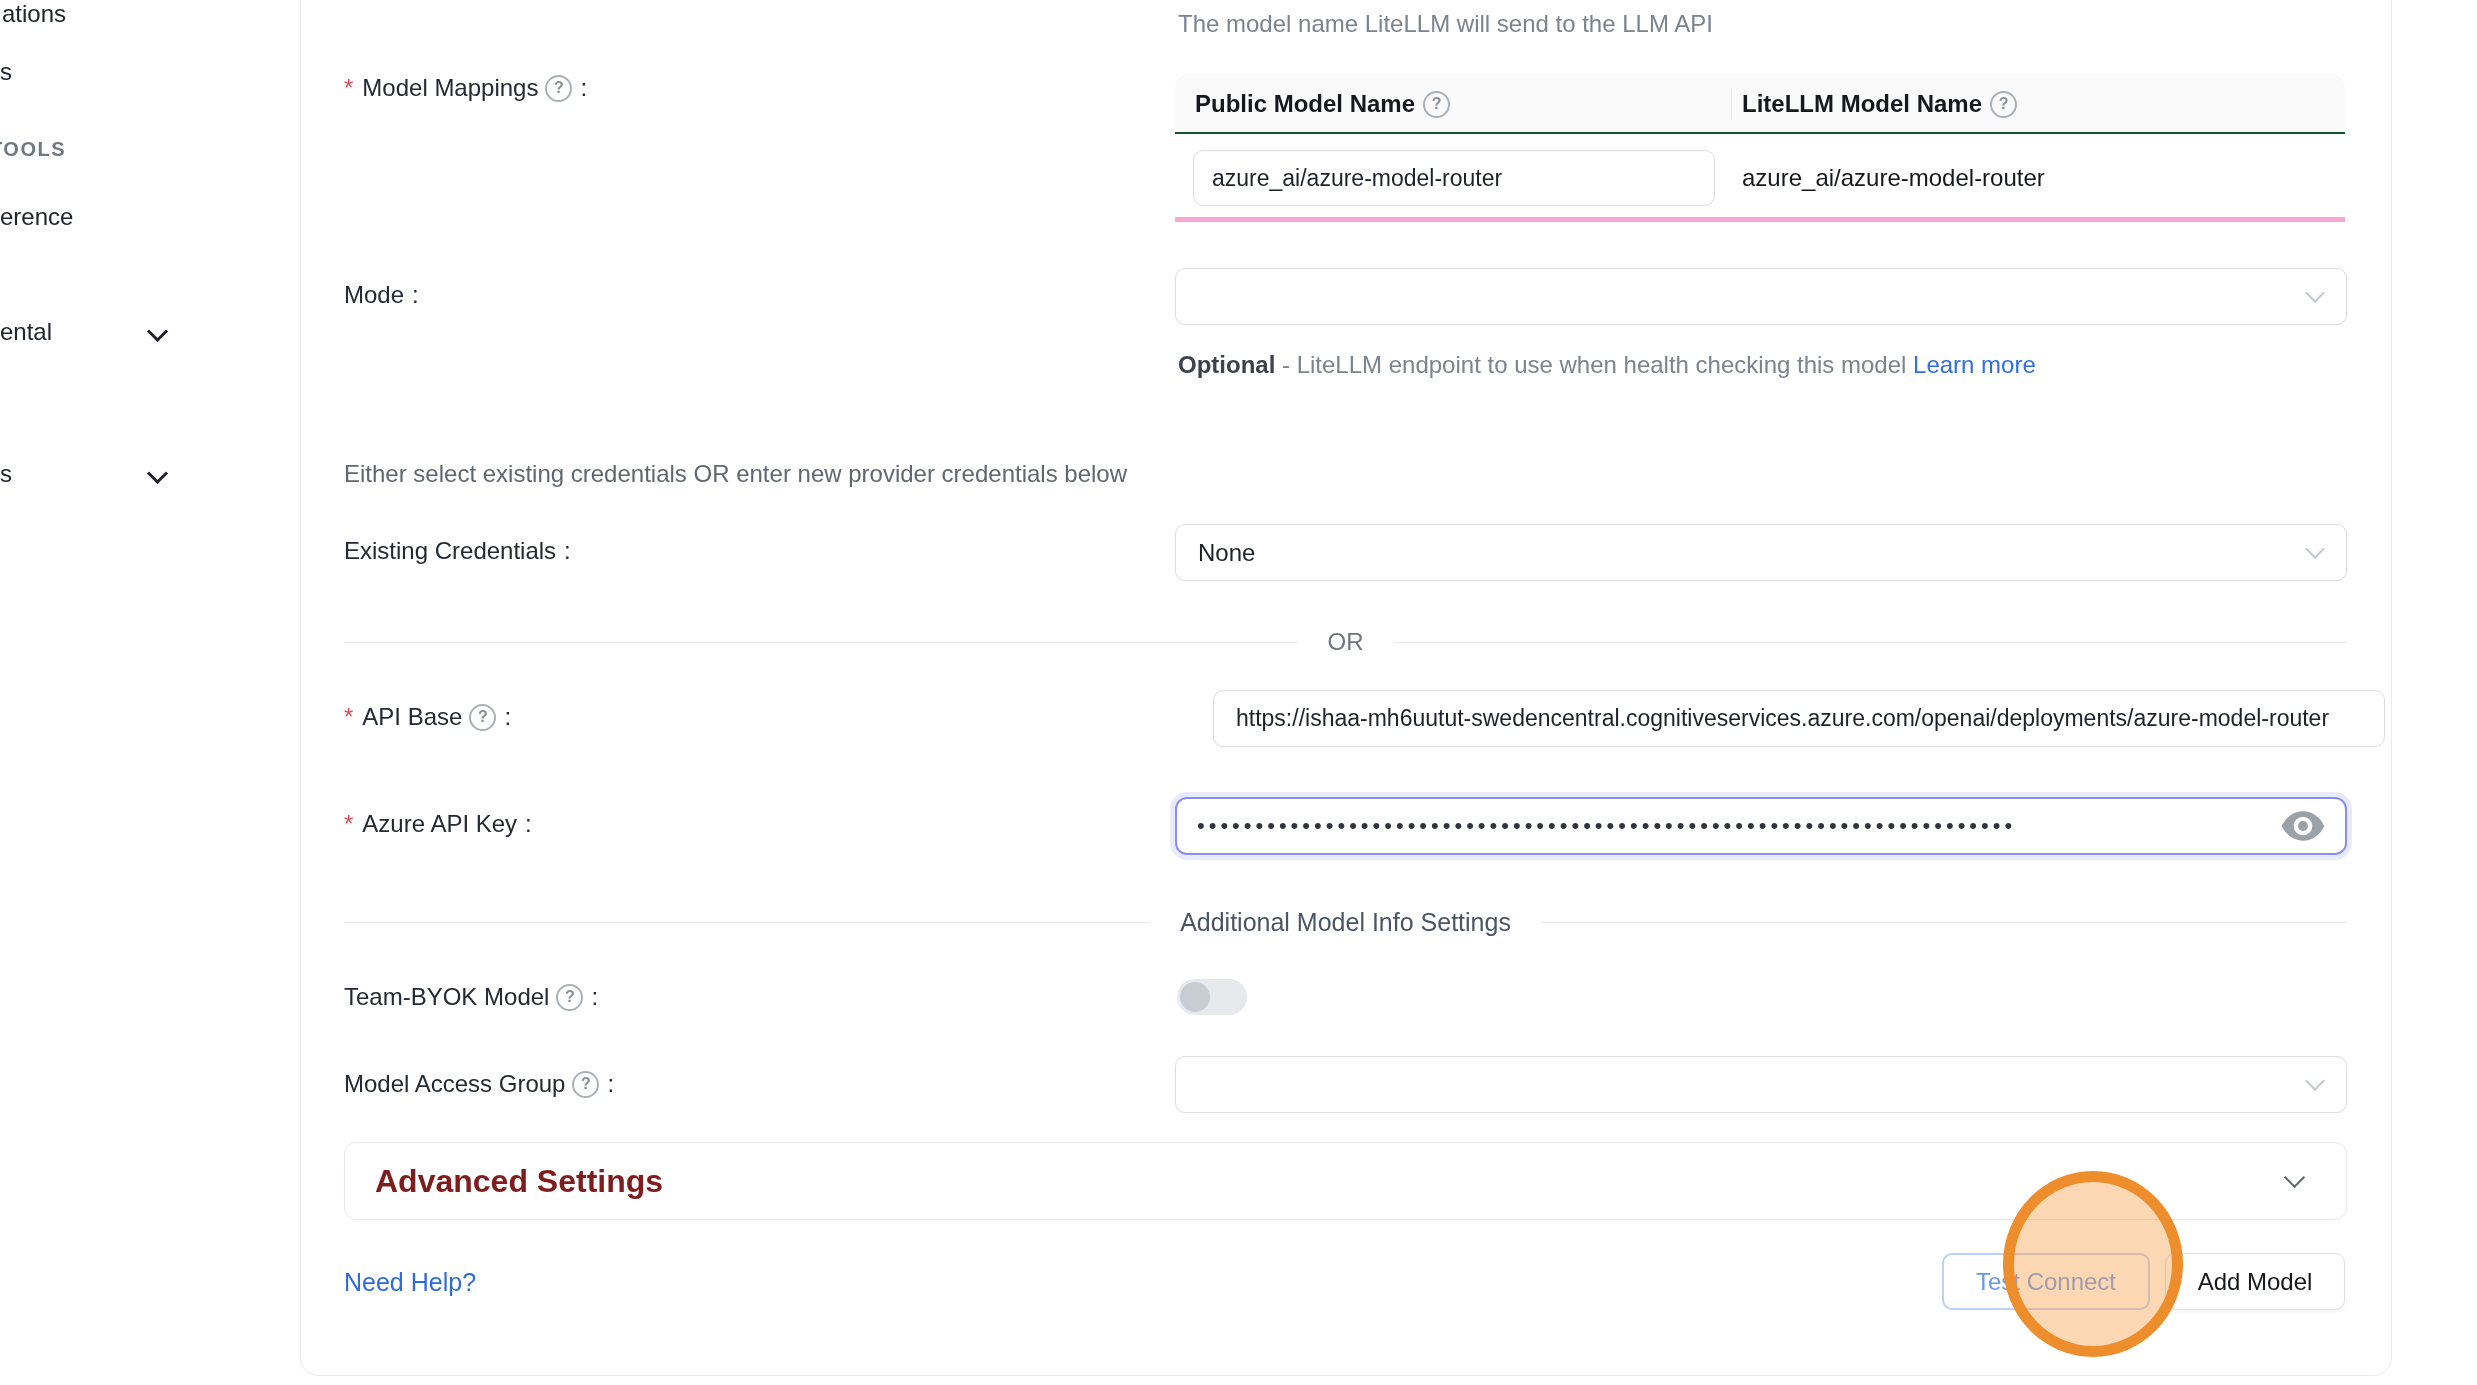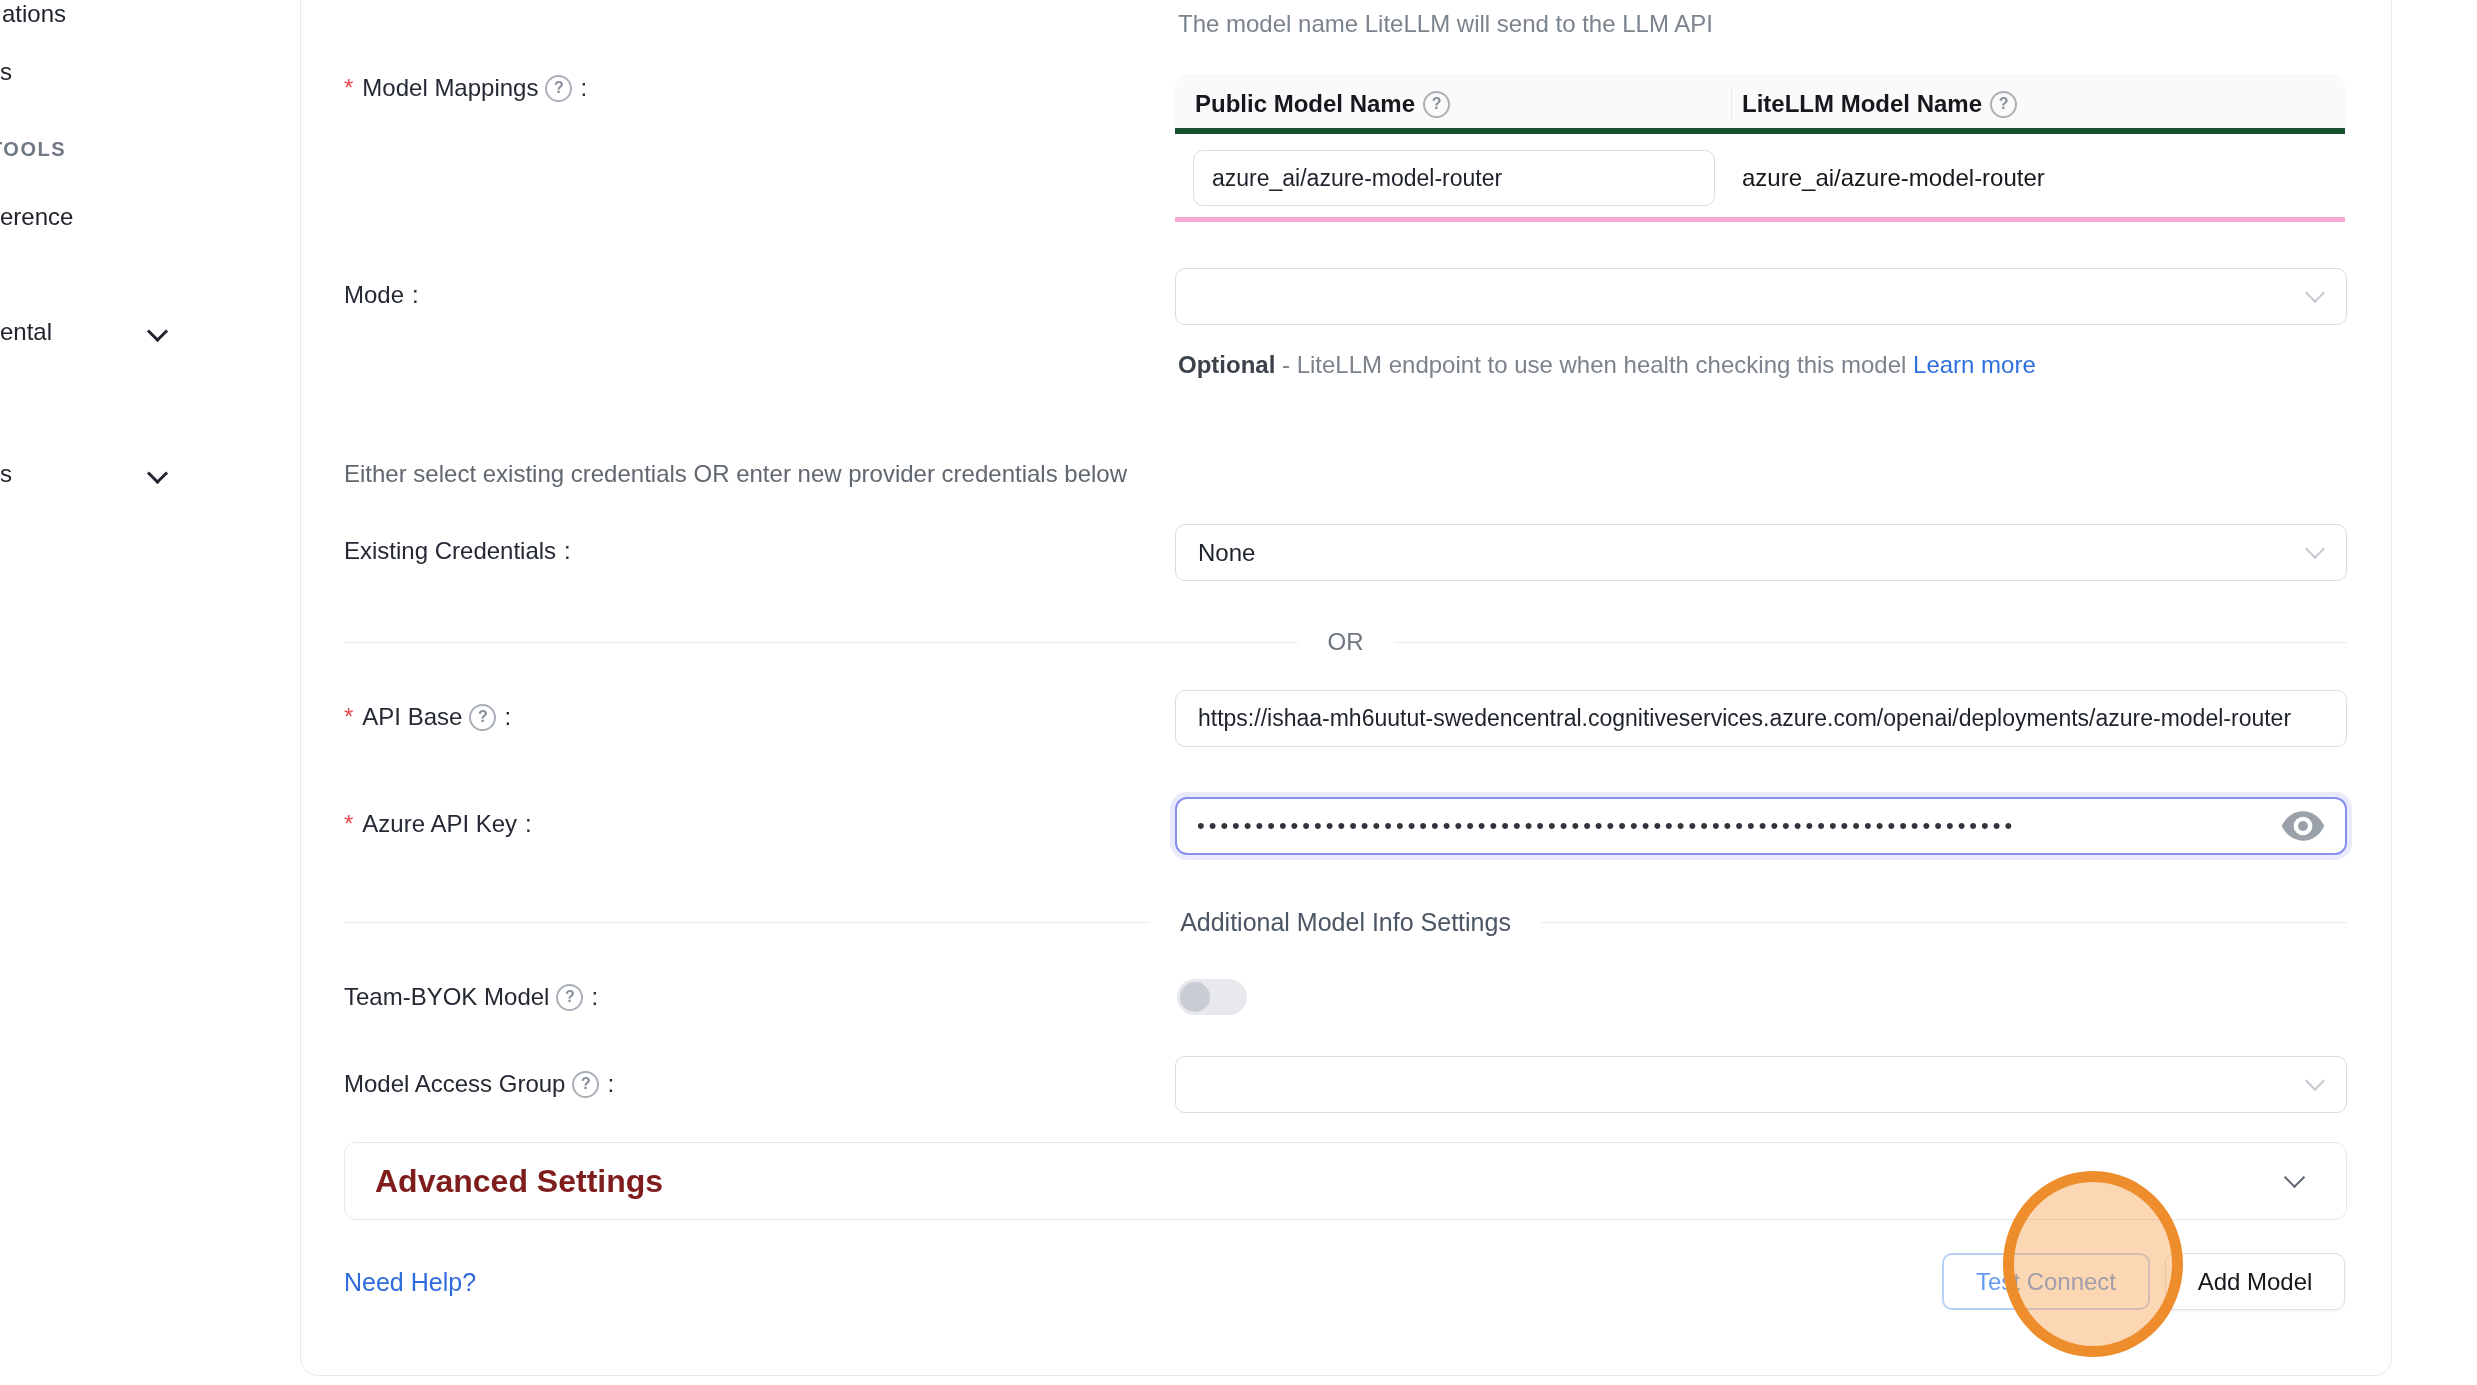--- a/index.html
+++ b/index.html
@@ -34,21 +34,21 @@
     border-right:2px solid #c4c9d1; border-bottom:2px solid #c4c9d1; transform:rotate(45deg); }
 
   .textinput { width:100%; height:100%; border:none; outline:none; background:transparent;
     font-family:"Liberation Sans", sans-serif; font-size:23px; color:#1d222b; }
 
   .helper { color:#7b838d; font-size:24px; }
 
   
   .mm-table { position:absolute; left:1175px; top:74px; width:1170px; }
   .mm-head { position:relative; height:60px; background:#fafafa; border-radius:14px 14px 0 0;
-    border-bottom:6px solid #14532d; }
+    border-bottom:2px solid #14532d; }
   .mm-th { position:absolute; top:0; height:60px; display:flex; align-items:center; gap:8px;
     font-size:24px; font-weight:700; color:#16181d; }
   .mm-col-div { position:absolute; left:556px; top:14px; width:1px; height:32px; background:#e6e8ec; }
   .mm-body { position:relative; height:88px; border-bottom:5px solid #f9a8d4; background:#fff; }
   .mm-input-wrap { position:absolute; left:18px; top:16px; width:522px; height:56px;
     border:1px solid #d9dce1; border-radius:10px; padding:0 18px; display:flex; align-items:center; }
   .mm-static { position:absolute; left:567px; top:0; height:88px; display:flex; align-items:center;
     font-size:24px; color:#16181d; }
 
   
@@ -173,21 +173,21 @@
   <div class="txt" style="color:#6f7680;">OR</div>
   <div class="line"></div>
 </div>
 
 <div class="row-label" style="top:703px;">
   <span class="req">*</span>
   <span>API Base</span>
   <span class="qicon">?</span>
   <span class="colon">:</span>
 </div>
-<div class="selectbox" style="top:690px; padding-right:8px;">
+<div class="selectbox" style="top:690px; padding-right:8px;margin-left:38px;">
   <input class="textinput" type="text" value="https://ishaa-mh6uutut-swedencentral.cognitiveservices.azure.com/openai/deployments/azure-model-router" style="">
 </div>
 
 <div class="row-label" style="top:810px;">
   <span class="req">*</span>
   <span>Azure API Key</span>
   <span class="colon">:</span>
 </div>
 <div class="pw-box">
   <input class="textinput" type="text" value="••••••••••••••••••••••••••••••••••••••••••••••••••••••••••••••••••••••" style="">

